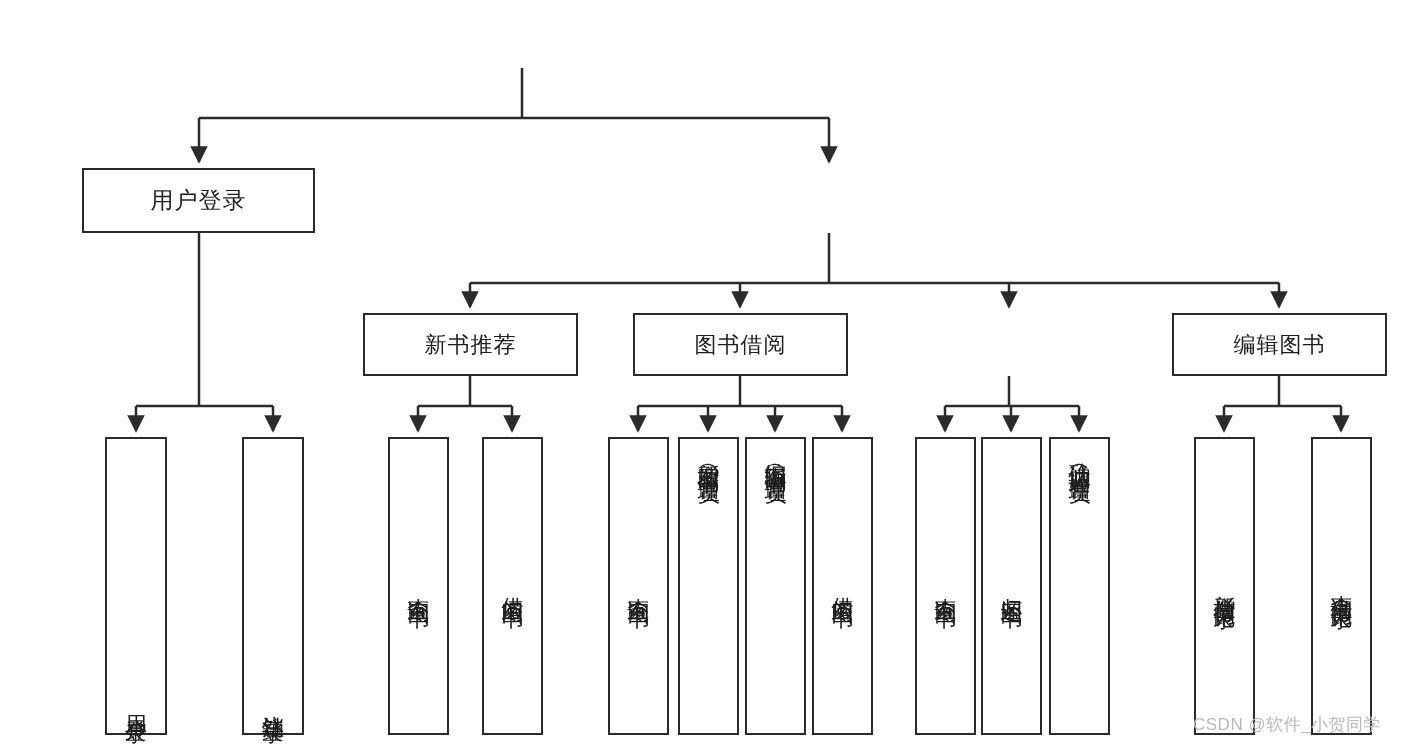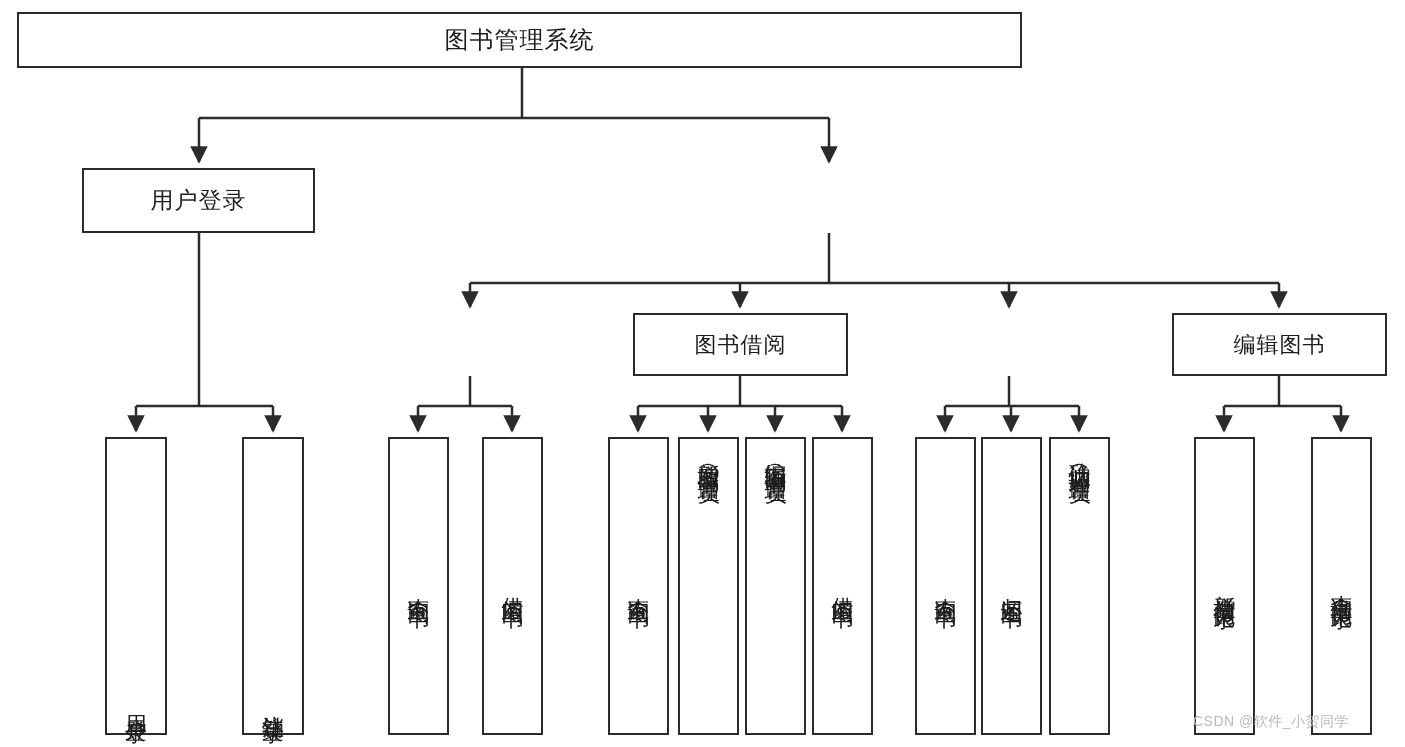--- a/index.html
+++ b/index.html
@@ -60,21 +60,21 @@
   .node.leaf.align-bottom {
     align-items: flex-end;
     padding-bottom: 24px;
   }
   .node.leaf.align-top {
     align-items: flex-start;
     padding-top: 6px;
   }
   .watermark {
     position: absolute;
-    font-size: 14px;
+    font-size: 17px;
     color: #b9b9b9;
     white-space: nowrap;
     letter-spacing: 0.5px;
     font-family: "Liberation Sans", "DejaVu Sans", sans-serif;
   }
 </style>
 </head>
 <body>
 
 <div id="canvas">
@@ -124,28 +124,28 @@
       <path d="M 1011 406 L 1011 431" marker-end="url(#arrow)"></path>
       <path d="M 1079 406 L 1079 431" marker-end="url(#arrow)"></path>
 
       <path d="M 1279 376 L 1279 406"></path>
       <path d="M 1224 406 L 1341 406"></path>
       <path d="M 1224 406 L 1224 431" marker-end="url(#arrow)"></path>
       <path d="M 1341 406 L 1341 431" marker-end="url(#arrow)"></path>
     </g>
   </svg>
 
-  <div class="node root" id="node-root" style="left:17px; top:12px; width:1005px; height:56px;">
-    <span class="label">图书管理系统</span>
-  </div>
 
   <div class="node lvl2" style="left:82px; top:168px; width:233px; height:65px;">
     <span class="label">用户登录</span>
   </div>
 
+  <div class="node lvl3" style="left:363px; top:313px; width:215px; height:63px;">
+    <span class="label">新书推荐</span>
+  </div>
   <div class="node lvl3" style="left:633px; top:313px; width:215px; height:63px;">
     <span class="label">图书借阅</span>
   </div>
   <div class="node lvl3" style="left:1172px; top:313px; width:215px; height:63px;">
     <span class="label">编辑图书</span>
   </div>
 
   <div class="node leaf align-bottom" style="left:105px; top:437px; width:62px; height:298px;">
     <span class="label">用户登录</span>
   </div>

